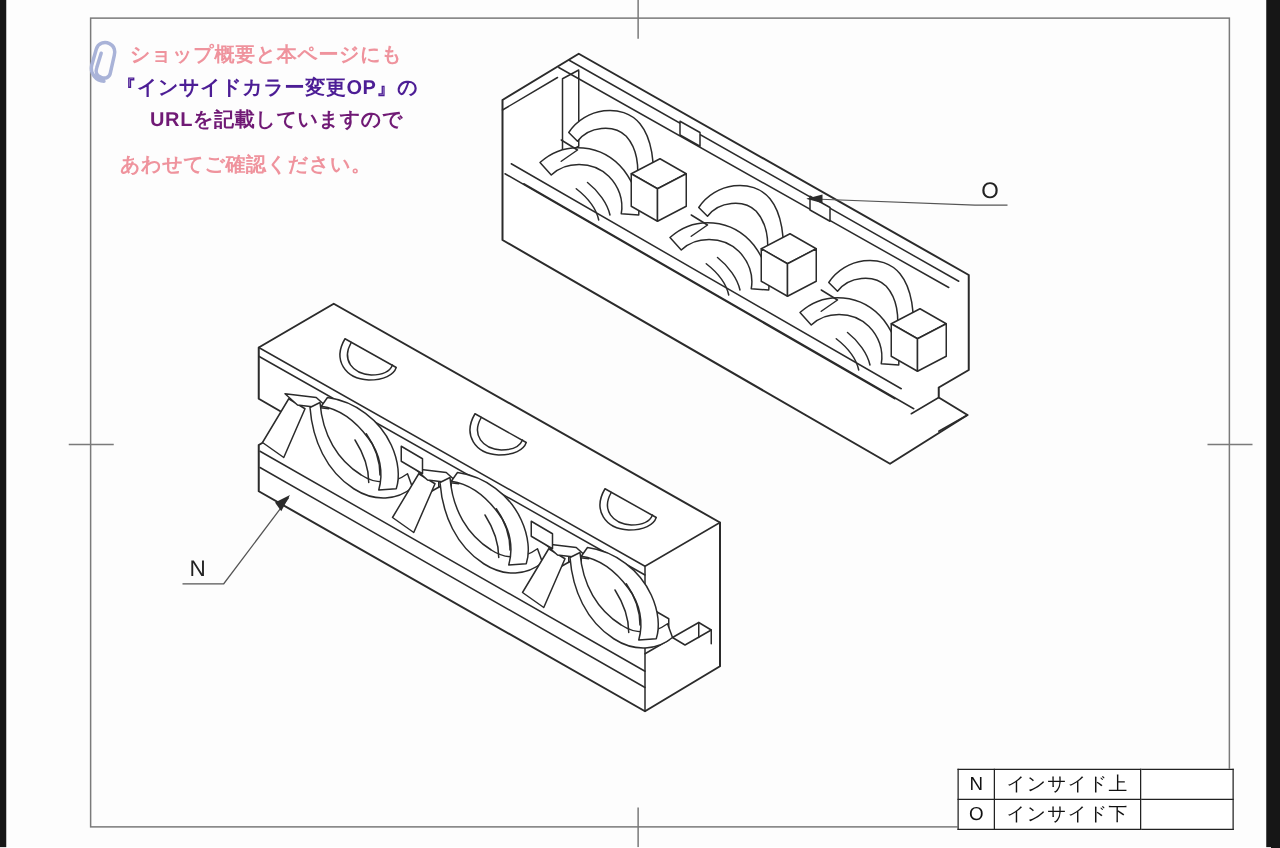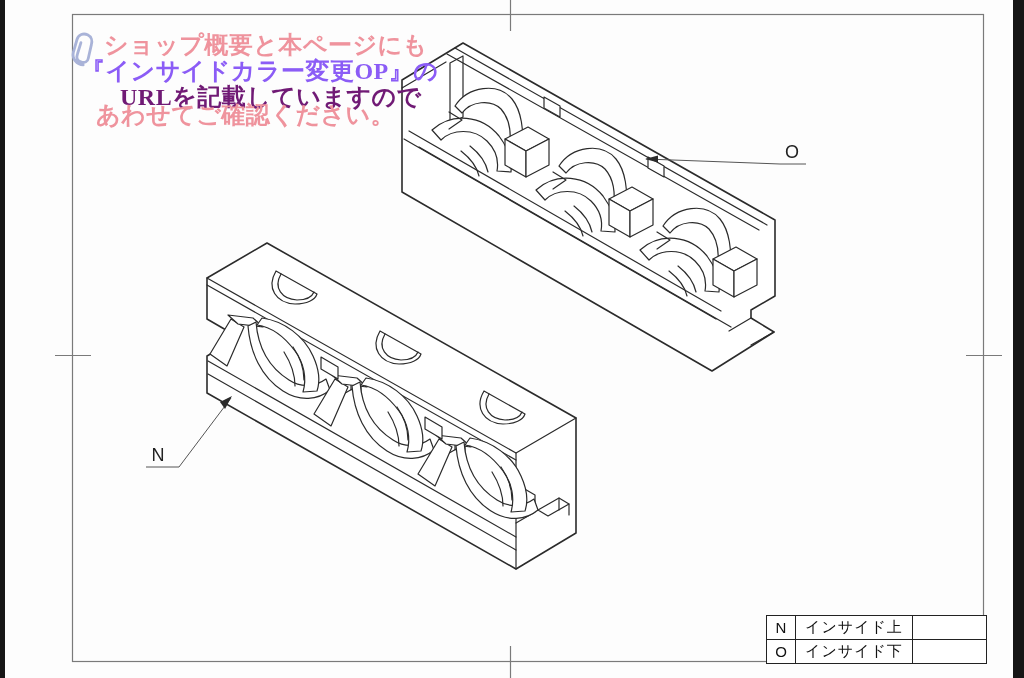--- a/index.html
+++ b/index.html
@@ -3,22 +3,22 @@
 <meta charset="utf-8">
 <style>
   html,body{margin:0;padding:0;background:#fff;}
   #stage{position:relative;width:1024px;height:678px;background:#fdfdfd;overflow:hidden;
          font-family:"Liberation Sans",sans-serif;}
   .edge-strip{position:absolute;top:0;height:678px;background:#161616;}
   #strip-left{left:0;width:5px;}
   #strip-right{left:1013px;width:11px;}
   #drawing-svg{position:absolute;left:0;top:0;}
   
-  .note-line{position:absolute;font-weight:700;font-size:24px;line-height:24px;
-             letter-spacing:0.5px;white-space:nowrap;font-family:Liberation Serif, serif;}
+  .note-line{position:absolute;font-weight:700;font-size:16px;line-height:24px;
+             letter-spacing:0.5px;white-space:nowrap;}
   
   #legend{position:absolute;left:766px;top:615px;width:217px;height:46px;
           border-collapse:collapse;table-layout:fixed;background:#fff;}
   #legend td{border:1.6px solid #222;font-size:15px;color:#111;padding:0;
              text-align:center;vertical-align:middle;height:23px;
              font-family:"Liberation Sans",sans-serif;}
   #legend td.key{width:28px;}
   #legend td.name{width:116px;letter-spacing:1px;}
   #legend td.val{width:73px;}
 </style>
@@ -122,23 +122,23 @@
     </g>
     <text x="792" y="158" font-size="18" fill="#222" text-anchor="middle">O</text>
 
     <g transform="translate(80,56) rotate(-38)" stroke="#a9b3d8" stroke-width="2.8" fill="none" stroke-linecap="round">
       <path d="M-3,9 C-8,5 -8,-3 -3,-7 L8,-15 C12,-18 17,-16 19,-12 C21,-8 19,-4 16,-2 L5,7 C3,9 -1,9 -3,5 C-5,2 -4,-1 -1,-3 L9,-10"></path>
     </g>
   </svg>
 
   <div>
     <span class="note-line" style="left:104px;top:33px;color:#ef939d">ショップ概要と本ページにも</span>
-    <span class="note-line" style="left:81px;top:59px;color:#8b5cf6">『インサイドカラー変更OP』の</span>
+    <span class="note-line" style="left:93px;top:59px;color:#4c1d95">『インサイドカラー変更OP』の</span>
     <span class="note-line" style="left:120px;top:85px;color:#701a75">URLを記載していますので</span>
-    <span class="note-line" style="left:96px;top:103px;color:#ef939d">あわせてご確認ください。</span>
+    <span class="note-line" style="left:96px;top:121px;color:#ef939d">あわせてご確認ください。</span>
   </div>
 
   <table id="legend">
     <tbody>
         <tr>
       <td class="key">N</td>
       <td class="name">インサイド上</td>
       <td class="val"></td>
     </tr>
     <tr>

